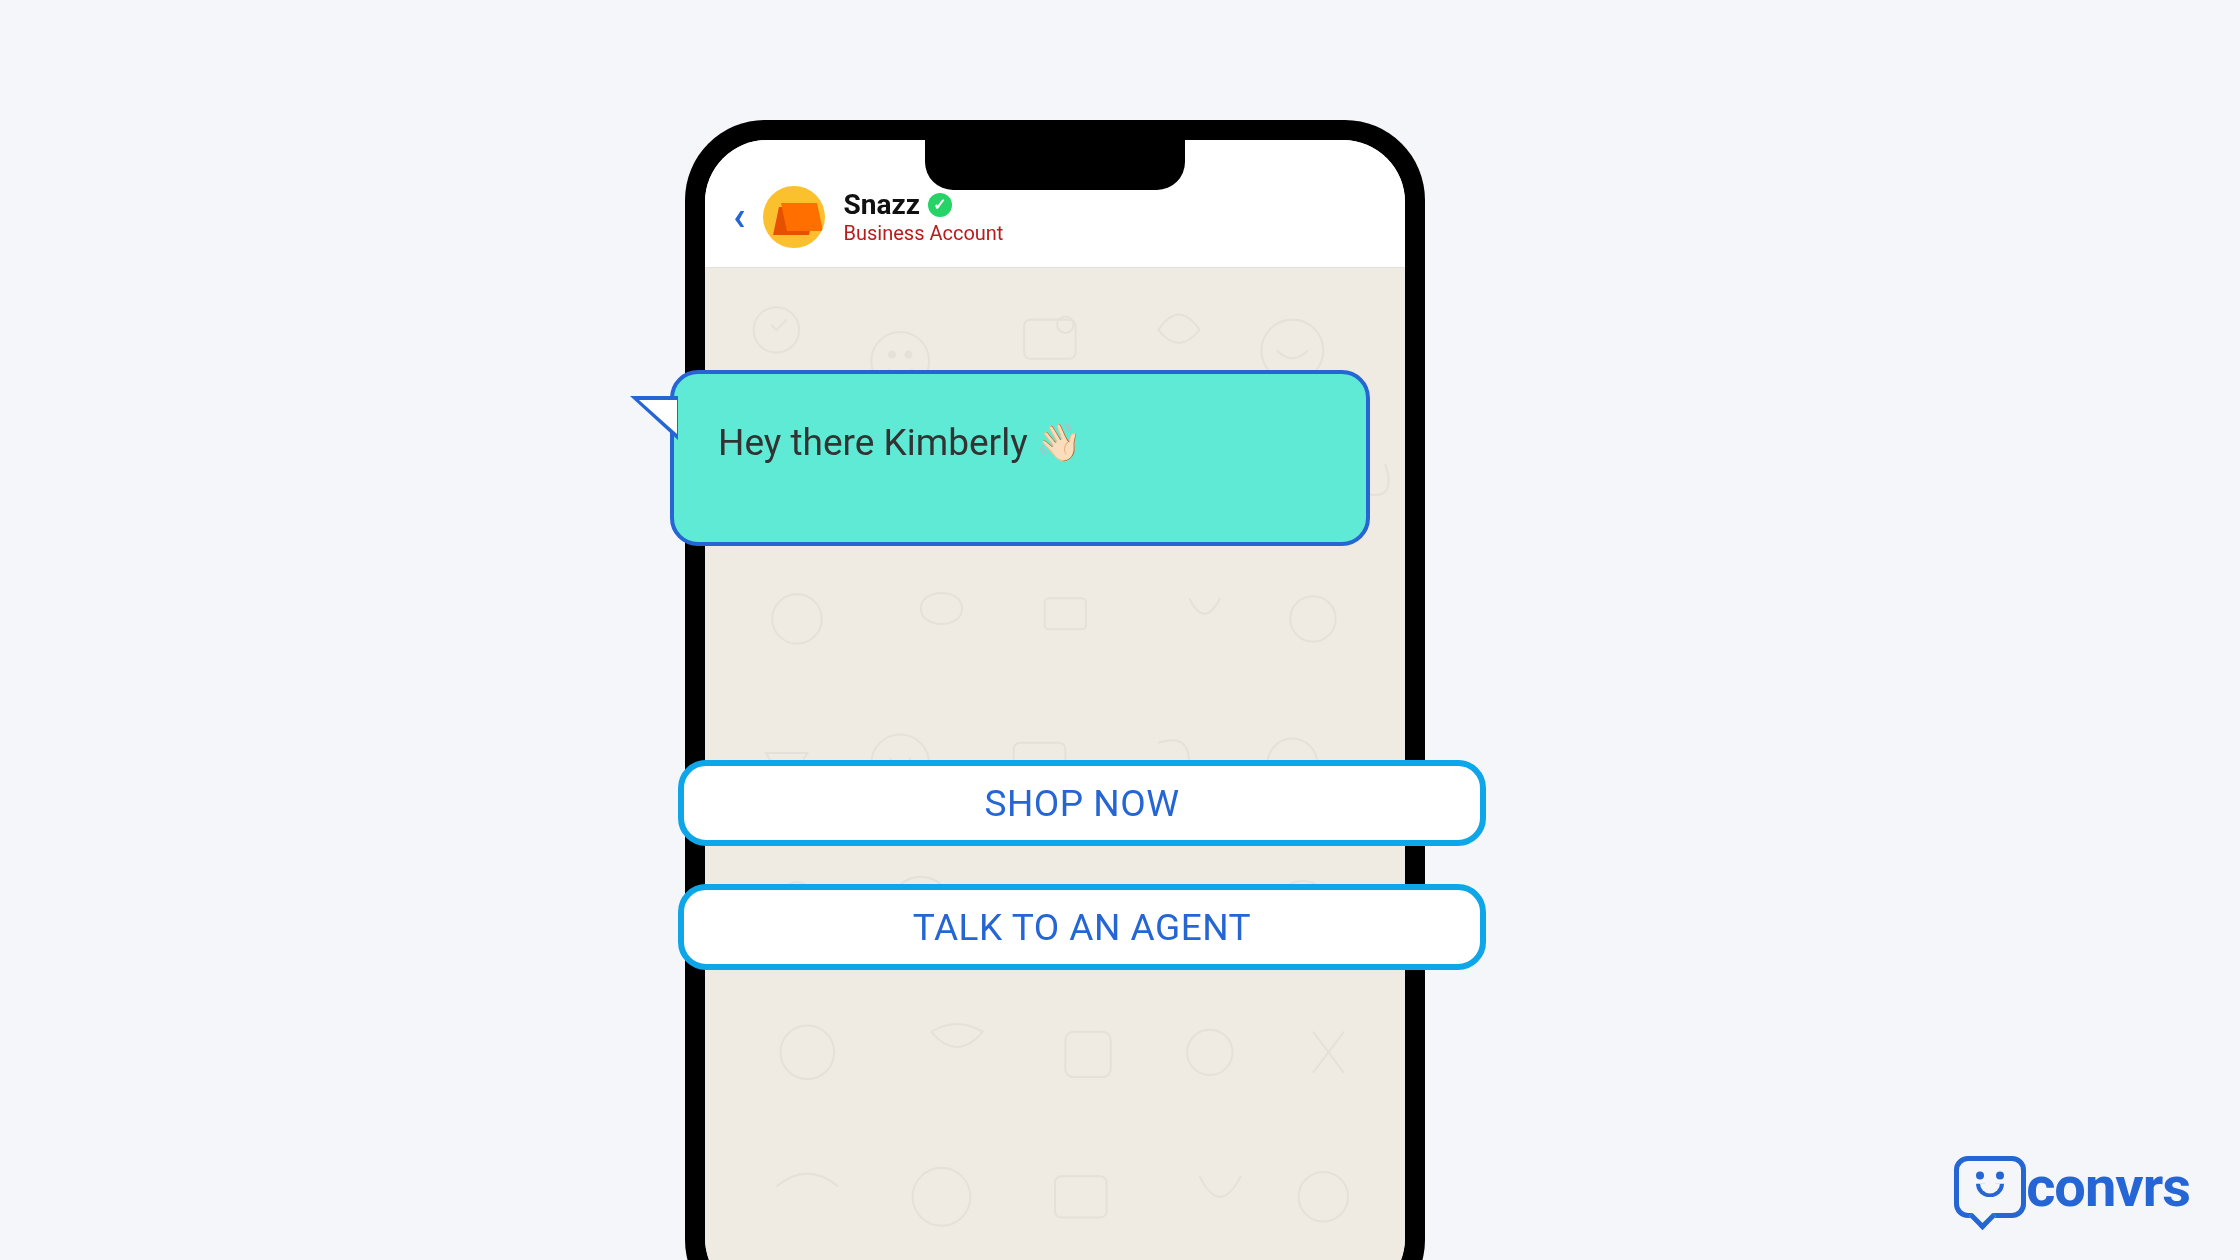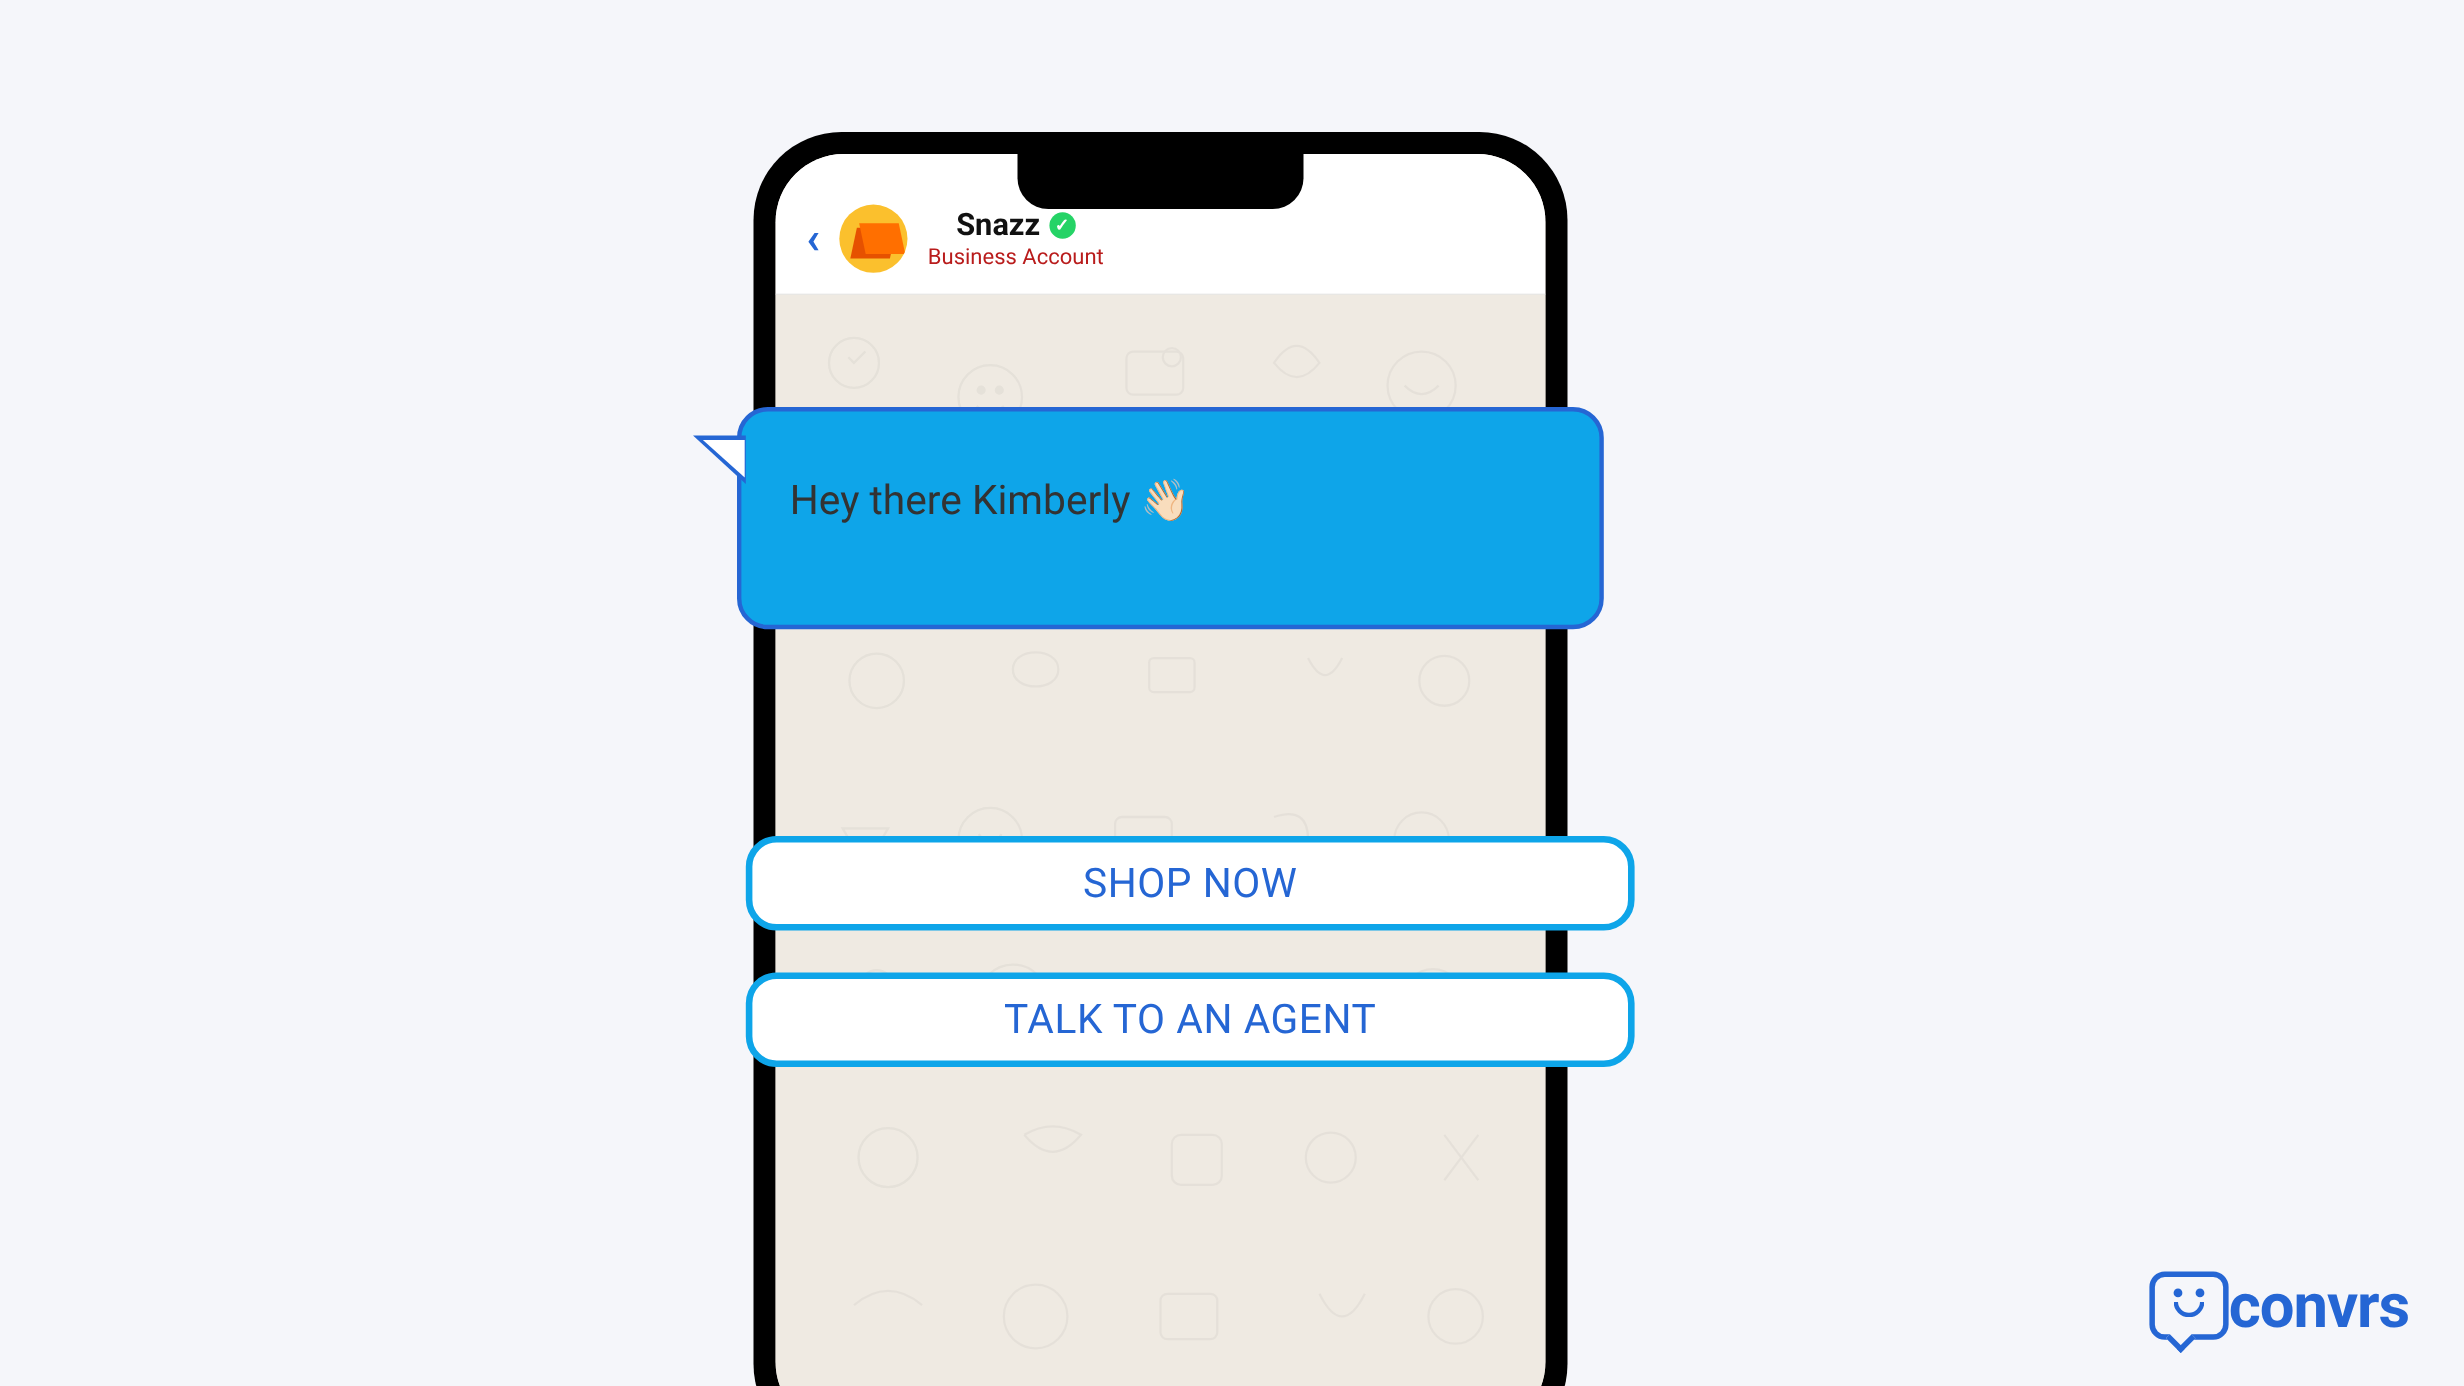--- a/index.html
+++ b/index.html
@@ -108,21 +108,20 @@
 
     .business-info {
       display: flex;
       flex-direction: column;
     }
 
     .business-name-row {
       display: flex;
       align-items: center;
       gap: 8px;
-      justify-content: center;
     }
 
     .business-name {
       font-size: 28px;
       font-weight: 700;
       color: #111;
     }
 
     .verified-badge {
       width: 24px;
@@ -155,25 +154,25 @@
     .chat-bg svg {
       width: 100%;
       height: 100%;
       opacity: 0.06;
     }
 
     .message-bubble {
       position: absolute;
       left: 670px;
       top: 370px;
-      width: 788px;
-      background: #0ea5e9;
+      width: 700px;
+      background: #5eead4;
       border: 4px solid #2566d4;
       border-radius: 28px;
-      padding: 56px 44px;
+      padding: 43px 44px;
       z-index: 20;
     }
 
     .message-tail {
       position: absolute;
       left: -44px;
       top: 22px;
       width: 0;
       height: 0;
       border-top: 0 solid transparent;

